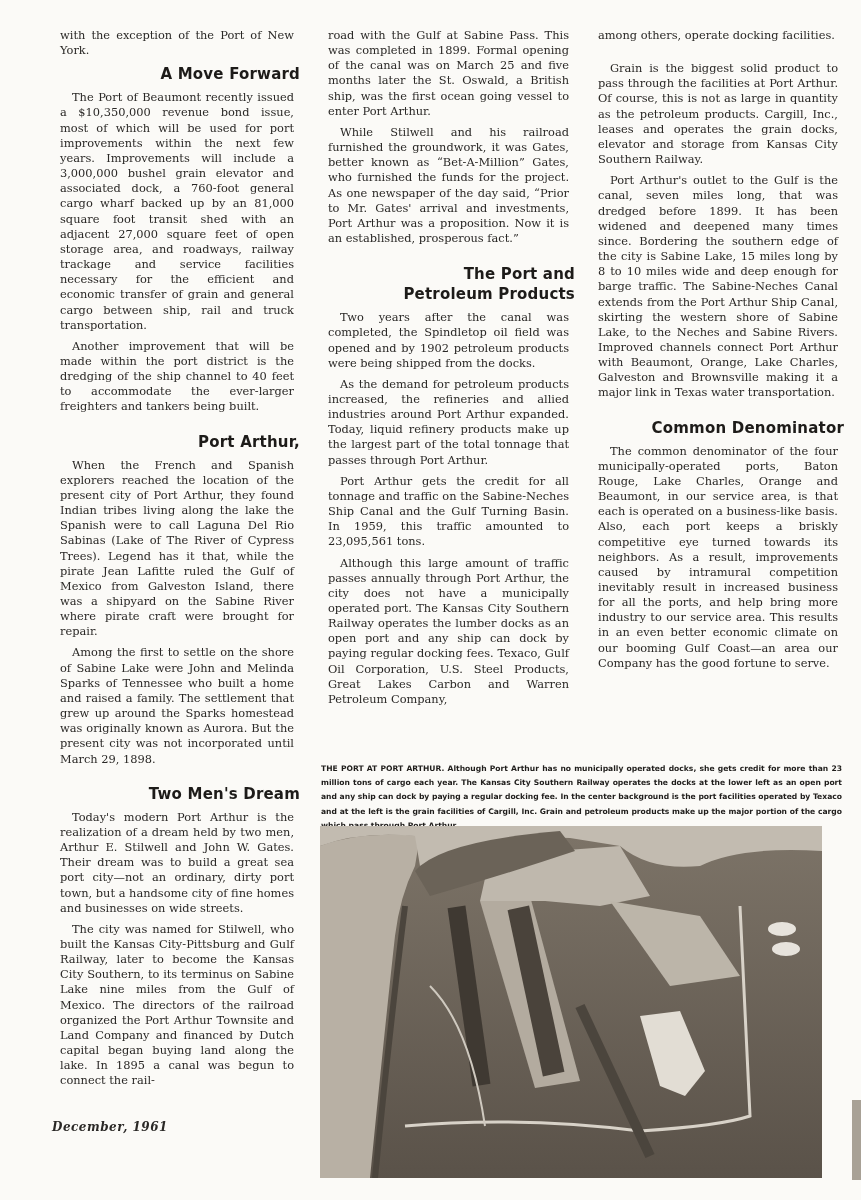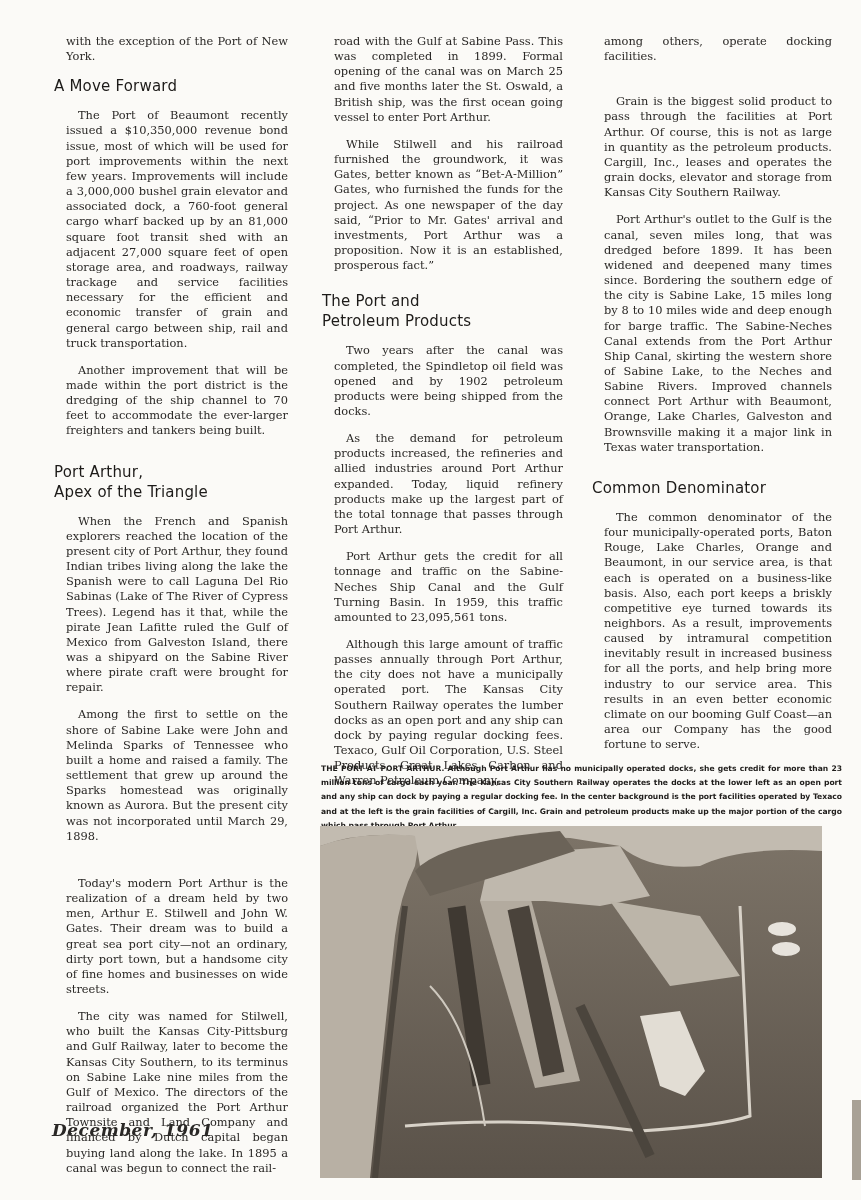--- a/index.html
+++ b/index.html
@@ -7,68 +7,68 @@
     width: 861px; height: 1200px; position: relative; overflow: hidden;
     background: #fbfaf7;
     font-family: "DejaVu Serif", serif;
     color: #2a2826;
   }
   .col {
     position: absolute; top: 22px;
     font-size: 11.4px; line-height: 15.15px;
     text-align: justify; hyphens: none;
   }
-  .col p { margin: 12px; text-indent: 12px; }
+  .col p { margin: 6px; text-indent: 12px; }
   .col p.cont { text-indent: 0; }
   #col1 { left: 54px; width: 246px; }
   #col2 { left: 322px; width: 253px; }
   #col3 { left: 592px; width: 252px; }
   .hd {
-    font-family: "DejaVu Sans", sans-serif; font-weight: normal;
-    font-size: 15px; line-height: 20px; text-align: left;
+    font-family: "DejaVu Sans", sans-serif; font-weight: bold;
+    font-size: 15px; line-height: 20px; text-align: right;
     color: #1d1b19; margin: 3px 0 1px 0; letter-spacing: 0.2px;
   }
   .gap { height: 8px; }
   #caption {
     position: absolute; left: 321px; top: 762px; width: 521px;
     font-family: "DejaVu Sans", sans-serif; font-weight: bold;
     font-size: 7.6px; line-height: 14.2px; text-align: justify;
     color: #1f1d1b;
   }
   #photo {
     position: absolute; left: 320px; top: 826px; width: 502px; height: 352px;
     background: #8b8277; overflow: hidden;
   }
   #photo svg { display: block; }
   #footer-date {
     position: absolute; left: 52px; top: 1120px;
     font-family: "DejaVu Serif", serif; font-style: italic; font-weight: bold;
-    font-size: 17px; color: #2a2826; letter-spacing: 0.5px; text-align: right;
+    font-size: 12px; color: #2a2826; letter-spacing: 0.5px; text-align: right;
   }
   #edge-strip {
     position: absolute; left: 852px; top: 1100px; width: 9px; height: 80px;
     background: #a8a196;
   }
 </style>
 </head>
 <body>
 
 <div id="col1" class="col">
   <p class="cont">with the exception of the Port of New York.</p>
   <div class="hd">A Move Forward</div>
   <p>The Port of Beaumont recently issued a $10,350,000 revenue bond issue, most of which will be used for port improvements within the next few years. Improvements will include a 3,000,000 bushel grain elevator and associated dock, a 760-foot general cargo wharf backed up by an 81,000 square foot transit shed with an adjacent 27,000 square feet of open storage area, and roadways, railway trackage and service facilities necessary for the efficient and economic transfer of grain and general cargo between ship, rail and truck transportation.</p>
-  <p>Another improvement that will be made within the port district is the dredging of the ship channel to 70 feet to accommodate the ever-larger freighters and tankers being built.</p>
+  <p>Another improvement that will be made within the port district is the dredging of the ship channel to 40 feet to accommodate the ever-larger freighters and tankers being built.</p>
   <div class="gap"></div>
   <div class="hd">
     <div>Port Arthur,</div>
-    <div>Apex of the Triangle</div>
   </div>
   <p>When the French and Spanish explorers reached the location of the present city of Port Arthur, they found Indian tribes living along the lake the Spanish were to call Laguna Del Rio Sabinas (Lake of The River of Cypress Trees). Legend has it that, while the pirate Jean Lafitte ruled the Gulf of Mexico from Galveston Island, there was a shipyard on the Sabine River where pirate craft were brought for repair.</p>
   <p>Among the first to settle on the shore of Sabine Lake were John and Melinda Sparks of Tennessee who built a home and raised a family. The settlement that grew up around the Sparks homestead was originally known as Aurora. But the present city was not incorporated until March 29, 1898.</p>
   <div class="gap"></div>
+  <div class="hd">Two Men's Dream</div>
   <p>Today's modern Port Arthur is the realization of a dream held by two men, Arthur E. Stilwell and John W. Gates. Their dream was to build a great sea port city—not an ordinary, dirty port town, but a handsome city of fine homes and businesses on wide streets.</p>
   <p>The city was named for Stilwell, who built the Kansas City-Pittsburg and Gulf Railway, later to become the Kansas City Southern, to its terminus on Sabine Lake nine miles from the Gulf of Mexico. The directors of the railroad organized the Port Arthur Townsite and Land Company and financed by Dutch capital began buying land along the lake. In 1895 a canal was begun to connect the rail-</p>
 </div>
 
 <div id="col2" class="col">
   <p class="cont">road with the Gulf at Sabine Pass. This was completed in 1899. Formal opening of the canal was on March 25 and five months later the St. Oswald, a British ship, was the first ocean going vessel to enter Port Arthur.</p>
   <p>While Stilwell and his railroad furnished the groundwork, it was Gates, better known as “Bet-A-Million” Gates, who furnished the funds for the project. As one newspaper of the day said, “Prior to Mr. Gates' arrival and investments, Port Arthur was a proposition. Now it is an established, prosperous fact.”</p>
   <div class="hd" style="margin-top:18px">
     <div>The Port and</div>
     <div>Petroleum Products</div>

